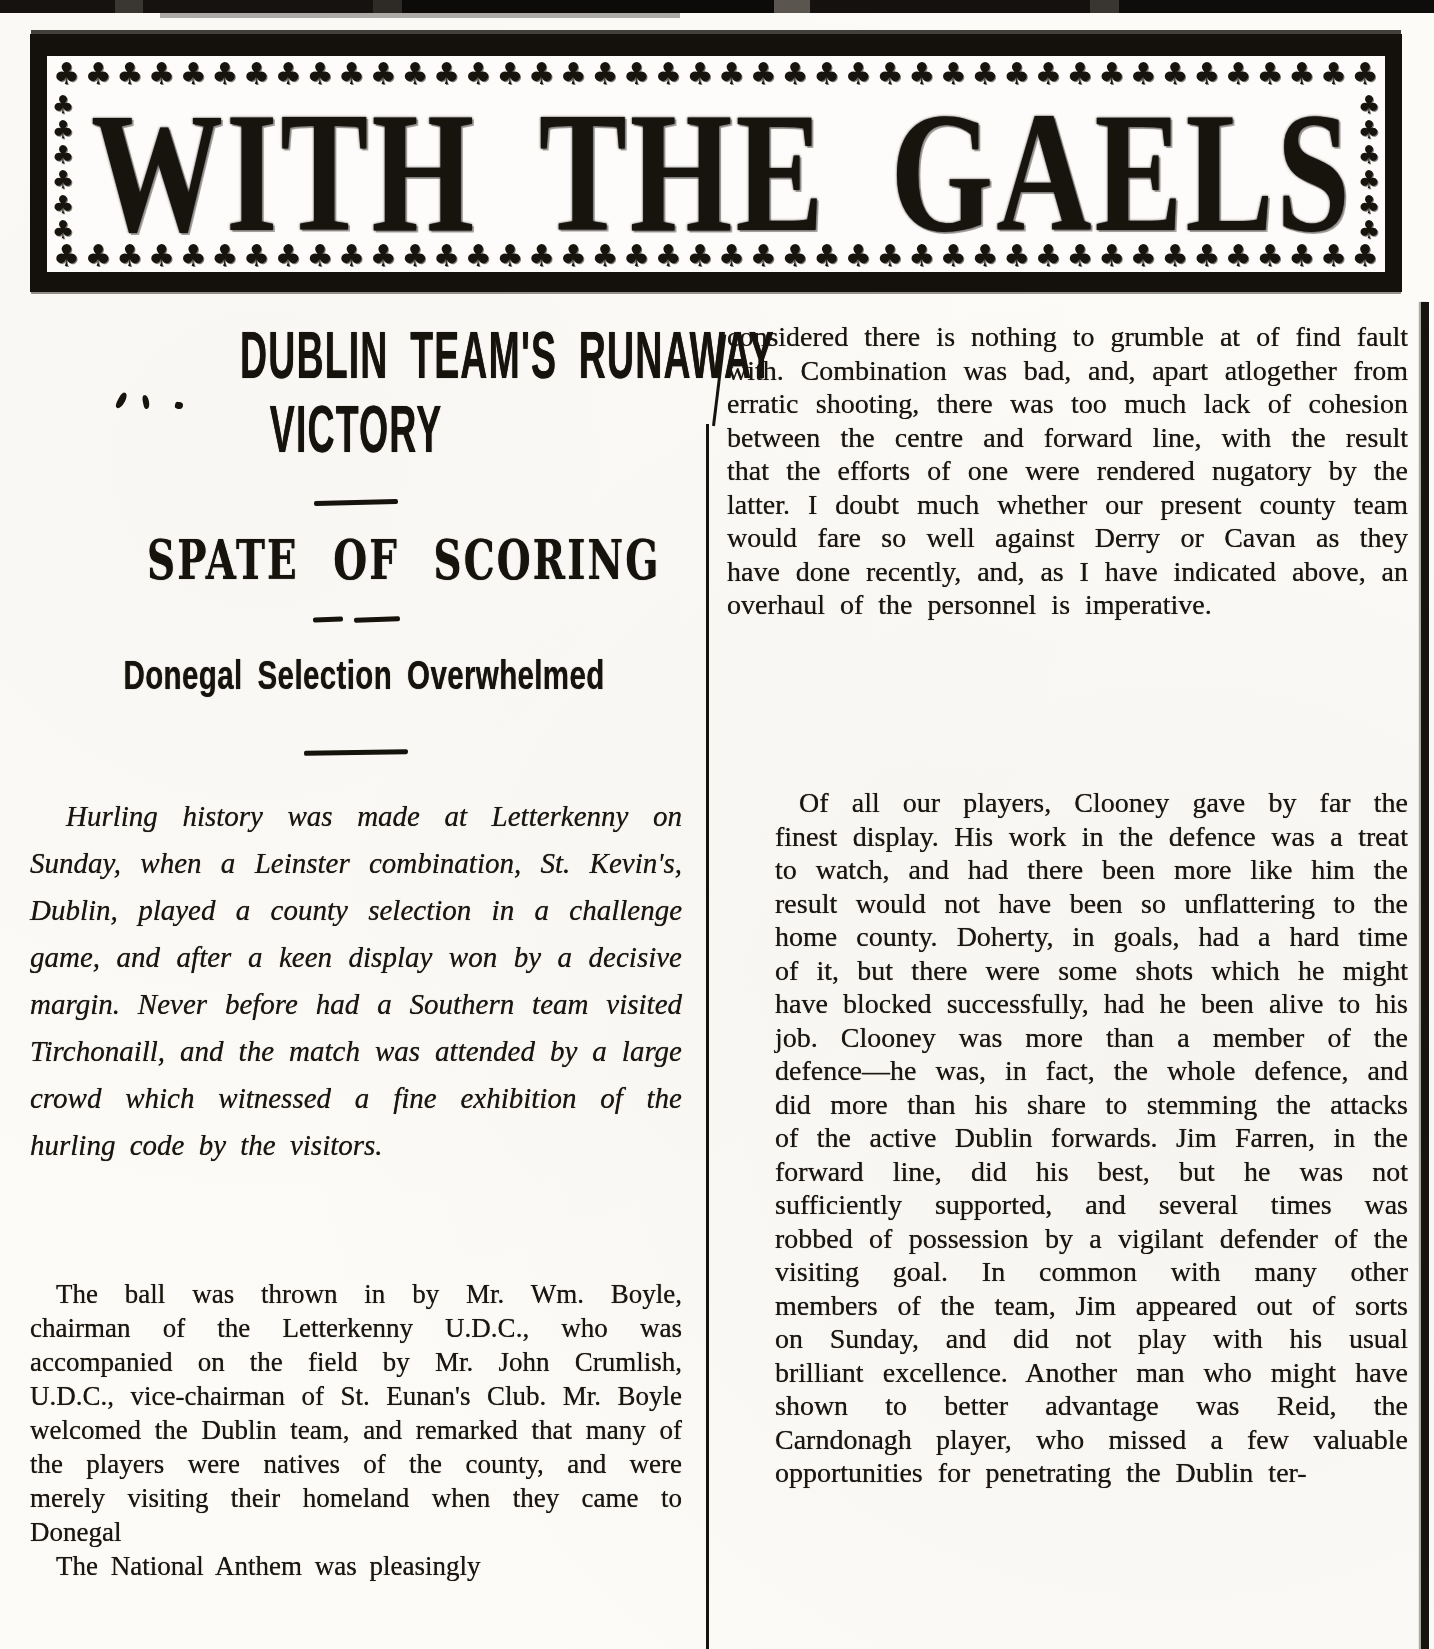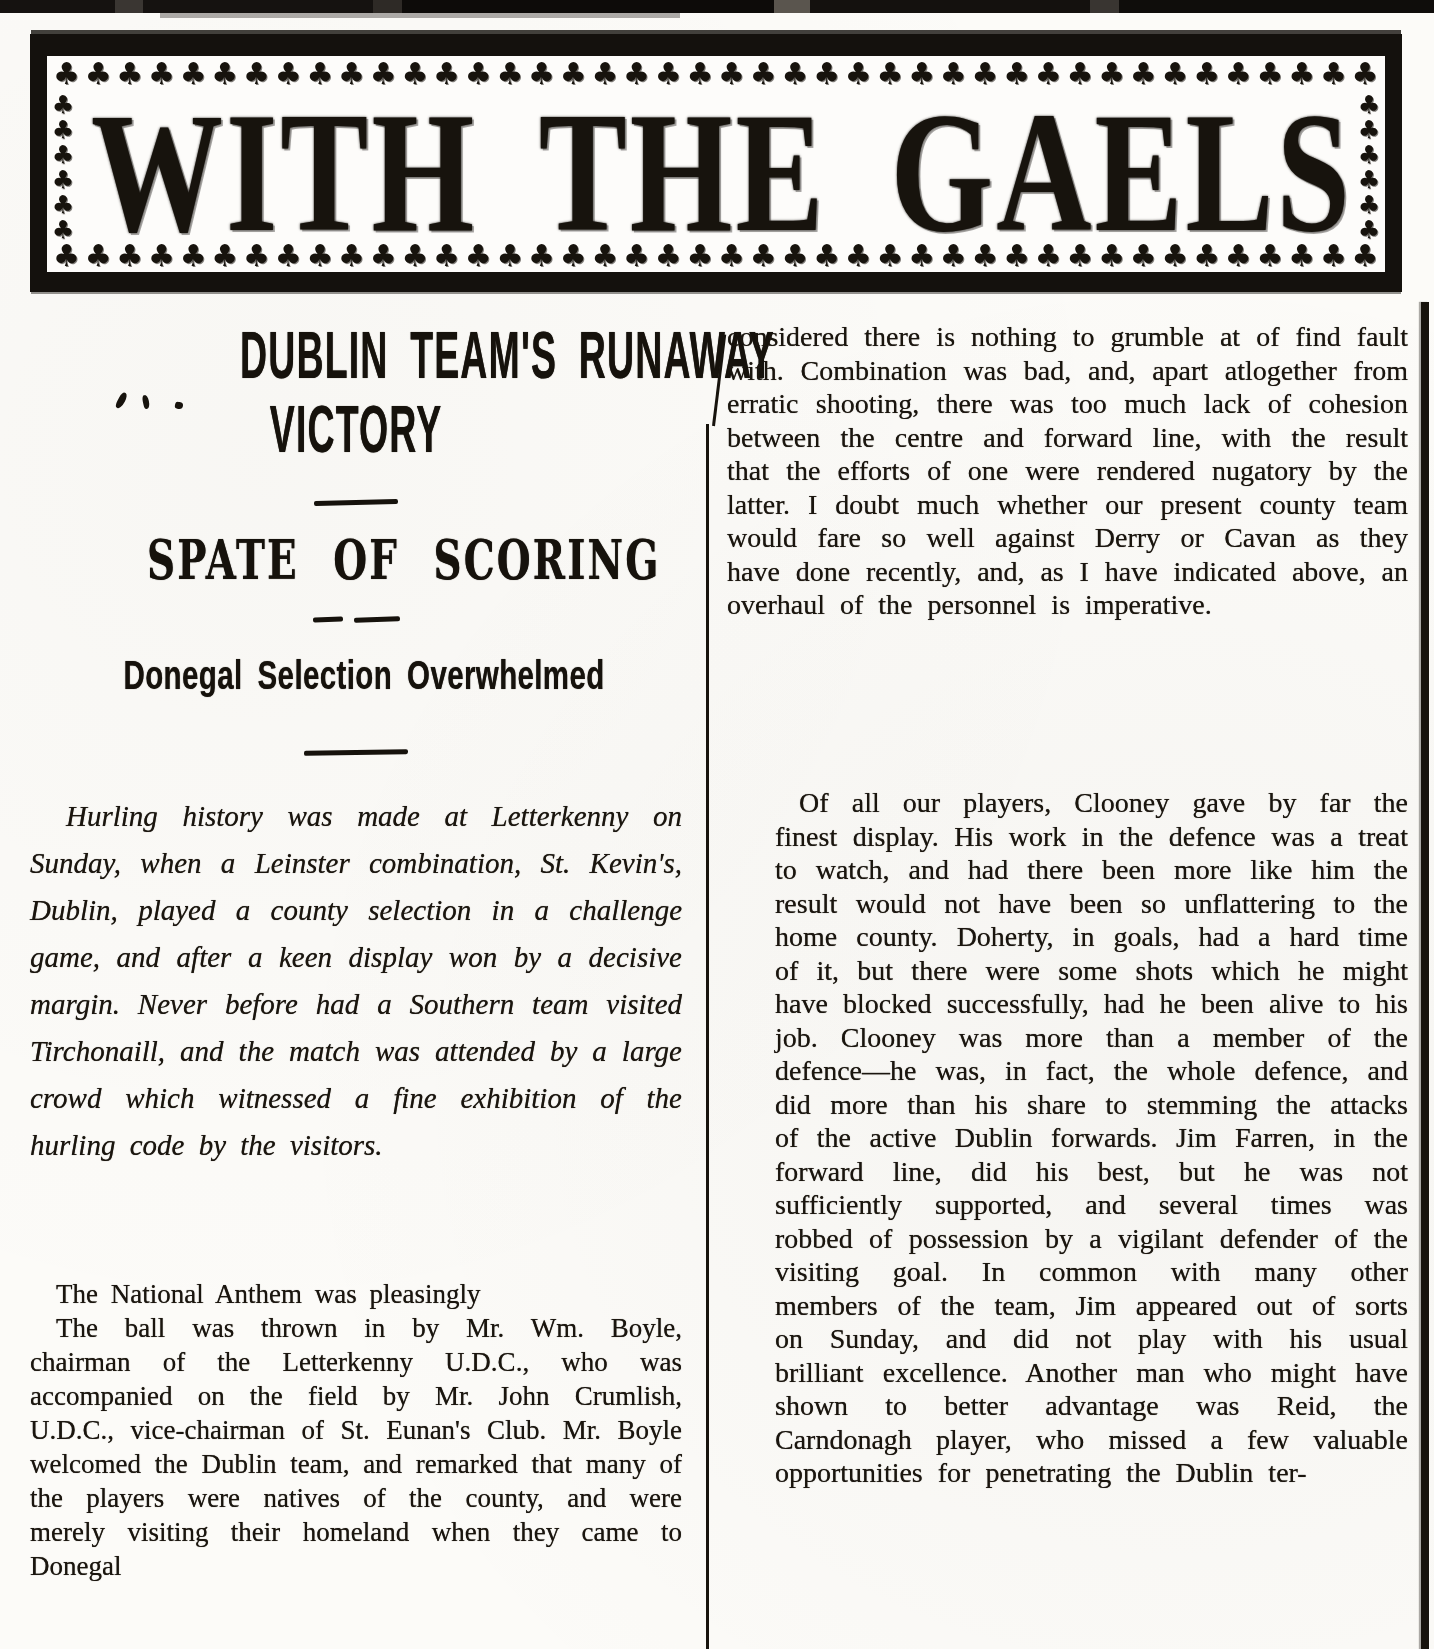--- a/index.html
+++ b/index.html
@@ -268,22 +268,22 @@
         <span></span>
       </div>
 
     <h3 class="crosshead">
       <span class="cond3">Donegal Selection Overwhelmed</span>
     </h3>
 
     <div class="rule-md"></div>
 
     <p class="para para-airy">Hurling history was made at Letterkenny on Sunday, when a Leinster combination, St. Kevin's, Dublin, played a county selection in a challenge game, and after a keen display won by a decisive margin. Never before had a Southern team visited Tirchonaill, and the match was attended by a large crowd which witnessed a fine exhibition of the hurling code by the visitors.</p>
+    <p class="para para-tight">The ball was thrown in by Mr. Wm. Boyle, chairman of the Letterkenny U.D.C., who was accompanied on the field by Mr. John Crumlish, U.D.C., vice-chairman of St. Eunan's Club. Mr. Boyle welcomed the Dublin team, and remarked that many of the players were natives of the county, and were merely visiting their homeland when they came to Donegal</p>
     <p class="para para-tight">The National Anthem was pleasingly</p>
-    <p class="para para-tight">The ball was thrown in by Mr. Wm. Boyle, chairman of the Letterkenny U.D.C., who was accompanied on the field by Mr. John Crumlish, U.D.C., vice-chairman of St. Eunan's Club. Mr. Boyle welcomed the Dublin team, and remarked that many of the players were natives of the county, and were merely visiting their homeland when they came to Donegal</p>
   </div>
 
   <div class="divider-v-top"></div>
   <div class="divider-v"></div>
   <div class="edge-rule-right"></div>
 
   <div class="col-right">
     <p class="para para-r first">considered there is nothing to grumble at of find fault with. Combination was bad, and, apart atlogether from erratic shooting, there was too much lack of cohesion between the centre and forward line, with the result that the efforts of one were rendered nugatory by the latter. I doubt much whether our present county team would fare so well against Derry or Cavan as they have done recently, and, as I have indicated above, an overhaul of the personnel is imperative.</p>
     <p class="para para-r indent">Of all our players, Clooney gave by far the finest display. His work in the defence was a treat to watch, and had there been more like him the result would not have been so unflattering to the home county. Doherty, in goals, had a hard time of it, but there were some shots which he might have blocked successfully, had he been alive to his job. Clooney was more than a member of the defence—he was, in fact, the whole defence, and did more than his share to stemming the attacks of the active Dublin forwards. Jim Farren, in the forward line, did his best, but he was not sufficiently supported, and several times was robbed of possession by a vigilant defender of the visiting goal. In common with many other members of the team, Jim appeared out of sorts on Sunday, and did not play with his usual brilliant excellence. Another man who might have shown to better advantage was Reid, the Carndonagh player, who missed a few valuable opportunities for penetrating the Dublin ter-</p>
   </div>

